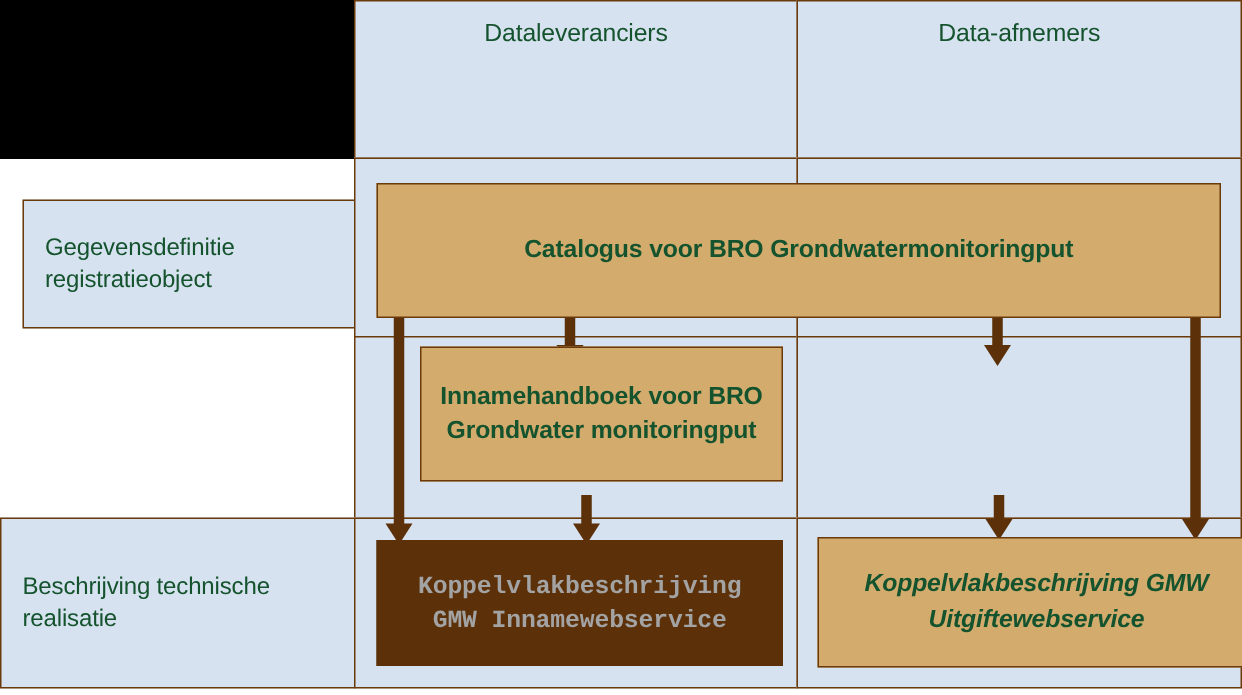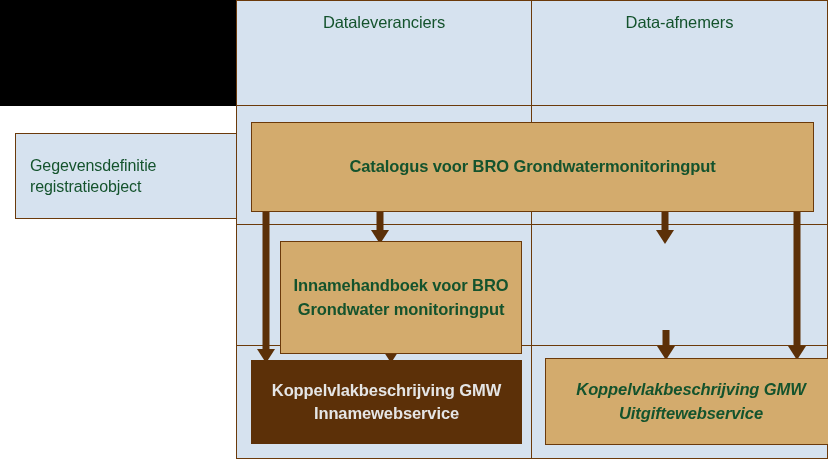--- a/index.html
+++ b/index.html
@@ -66,21 +66,22 @@
     font-weight: bold;
     font-size: 16.5px;
     line-height: 1.42;
     letter-spacing: -0.1px;
   }
   .box.dark {
     background: #5c3008;
     border-color: #5c3008;
   }
   .box.dark .box-text {
-    color: #e5e5e5;
+    color: #a3a3a3;
+    font-family: Liberation Mono, monospace;
   }
 
   
   .arrow {
     position: absolute;
   }
   .arrow-shaft {
     position: absolute;
     left: 50%;
     top: 0;
@@ -119,20 +120,23 @@
 
   <div class="cell row-label" style="left:15px; top:105px; width:237px; height:86px;margin-top:28px;">
     <span class="row-label-text">Gegevensdefinitie registratieobject</span>
   </div>
   <div class="cell" style="left:236px; top:105px; width:296px; height:120px;"></div>
   <div class="cell" style="left:531px; top:105px; width:297px; height:120px;"></div>
 
   <div class="cell" style="left:236px; top:224px; width:296px; height:122px;"></div>
   <div class="cell" style="left:531px; top:224px; width:297px; height:122px;"></div>
 
+  <div class="cell row-label" style="left:0px; top:345px; width:237px; height:114px;">
+    <span class="row-label-text">Beschrijving technische realisatie</span>
+  </div>
   <div class="cell" style="left:236px; top:345px; width:296px; height:114px;"></div>
   <div class="cell" style="left:531px; top:345px; width:297px; height:114px;"></div>
 
   <div class="arrow" style="left:256px; top:211px; width:20px; height:152px;">
     <div class="arrow-shaft" style="height:140px;"></div>
     <div class="arrow-head"></div>
   </div>
 
   <div class="arrow" style="left:370px; top:211px; width:20px; height:33px;">
     <div class="arrow-shaft" style="height:21px;"></div>
@@ -156,21 +160,21 @@
 
   <div class="arrow" style="left:656px; top:330px; width:20px; height:30px;">
     <div class="arrow-shaft" style="height:18px;"></div>
     <div class="arrow-head"></div>
   </div>
 
   <div class="box" style="left:251px; top:122px; width:563px; height:90px;">
     <span class="box-text">Catalogus voor BRO Grondwatermonitoringput</span>
   </div>
 
-  <div class="box" style="left:280px; top:241px; width:242px; height:113px;">
+  <div class="box" style="left:280px; top:231px; width:242px; height:90px;">
     <span class="box-text">Innamehandboek voor BRO Grondwater monitoringput</span>
   </div>
 
 
   <div class="box dark" style="left:251px; top:360px; width:271px; height:84px;">
     <span class="box-text">Koppelvlakbeschrijving GMW Innamewebservice</span>
   </div>
 
   <div class="box" style="left:545px; top:358px; width:292px; height:87px;font-style:italic;">
     <span class="box-text">Koppelvlakbeschrijving GMW Uitgiftewebservice</span>

